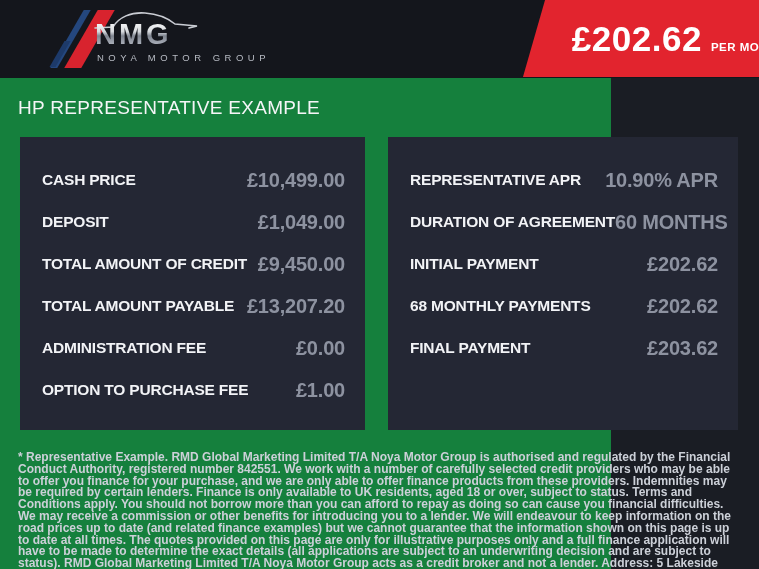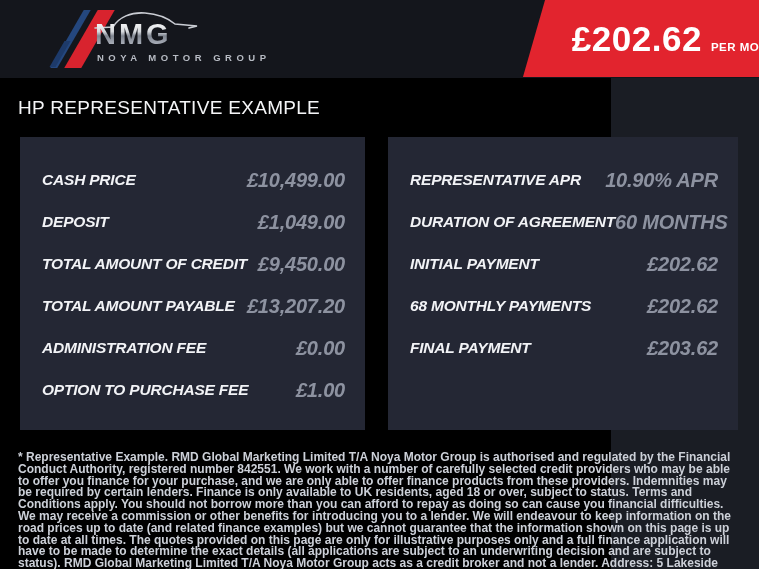--- a/index.html
+++ b/index.html
@@ -3,21 +3,21 @@
 <meta charset="utf-8">
 <style>
   html,body{margin:0;padding:0;}
   body{
     width:759px;height:569px;
     font-family:"Liberation Sans",sans-serif;
     background:#1a1d24;
     overflow:hidden;
     position:relative;
   }
-  .stage{position:absolute;inset:0;width:611px;height:569px;background:#000000;}
+  .stage{position:absolute;inset:0;width:611px;height:569px;background:#15803d;}
 
   
   .header{
     position:absolute;left:0;top:0;width:759px;height:78px;
     background:#14161c;overflow:hidden;
   }
   
   .logo{position:absolute;left:55px;top:7px;width:230px;height:64px;}
   .stripe{position:absolute;top:3px;height:58px;transform:skewX(-30deg);}
   .stripe.blue{left:12px;width:7px;background:#24477e;}
@@ -25,21 +25,21 @@
   .stripe.red{left:26px;width:17px;background:#d8232e;}
   .car-line{position:absolute;left:38px;top:2px;}
   .logo-abbr{
     position:absolute;left:40px;top:13px;
     font-size:29px;font-weight:bold;letter-spacing:3px;line-height:1;
     background:linear-gradient(180deg,#ffffff 0%,#d7dade 40%,#7e848f 55%,#c3c8d1 100%);
     -webkit-background-clip:text;background-clip:text;color:transparent;
   }
   .logo-name{
     position:absolute;left:42px;top:45px;
-    font-size:9.5px;font-weight:bold;letter-spacing:4.5px;color:#b7bbc3;white-space:nowrap;
+    font-size:9.5px;font-weight:normal;letter-spacing:4.5px;color:#b7bbc3;white-space:nowrap;
   }
 
   
   .ribbon{
     position:absolute;top:0;right:-45px;width:270px;height:77px;
     background:#e2242e;
     transform:skewX(-16deg);
     display:flex;align-items:center;
   }
   .ribbon-inner{
@@ -60,21 +60,20 @@
   .panel{
     position:absolute;top:137px;height:293px;
     background:#242734;
     padding-top:22px;box-sizing:border-box;
   }
   .panel.left{left:20px;width:345px;}
   .panel.right{left:388px;width:350px;}
   .row{
     height:42px;display:flex;justify-content:space-between;align-items:center;
     padding:0 20px 0 22px;
-    font-style:italic;
   }
   .lbl{color:#f2f3f6;font-size:15.5px;font-weight:bold;letter-spacing:-0.2px;white-space:nowrap;}
   .val{color:#8d92a0;font-size:20px;font-weight:bold;letter-spacing:-0.2px;white-space:nowrap;}
 
   
   .disclaimer{
     position:absolute;left:18px;top:452px;width:726px;
     color:#ccd0d8;font-size:12px;font-weight:bold;line-height:11.8px;
     letter-spacing:0px;
   }

